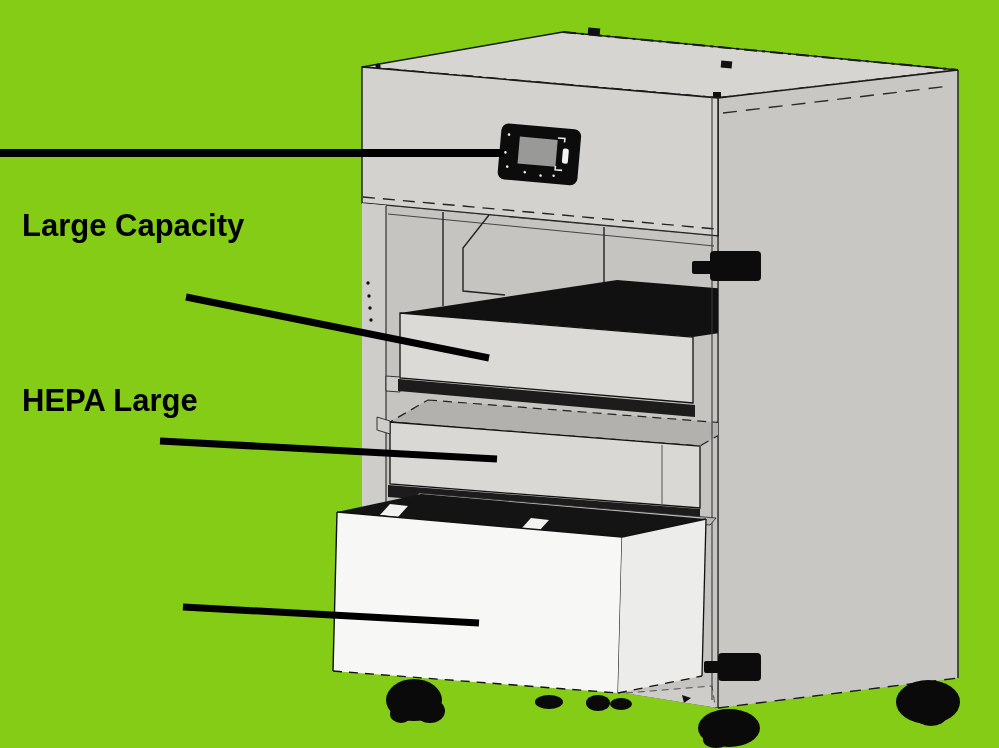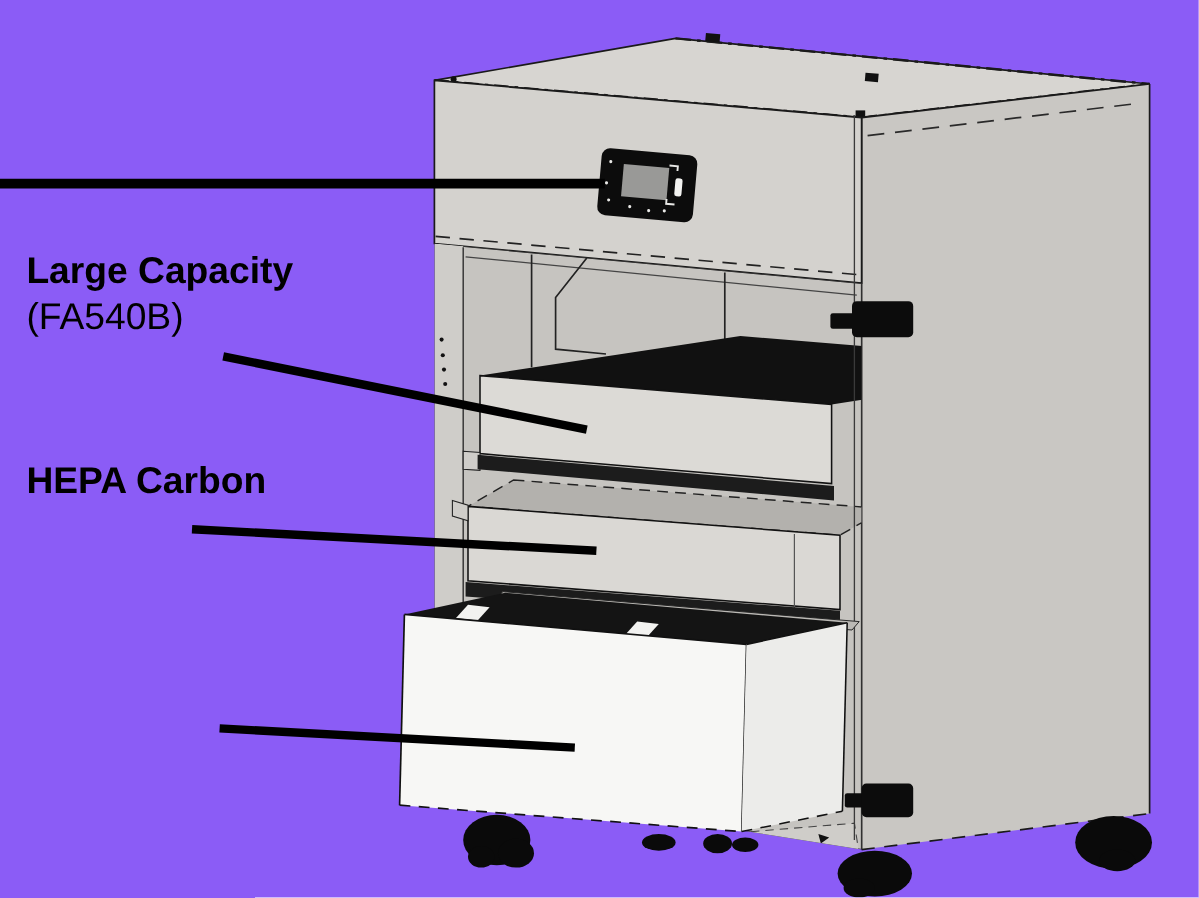--- a/index.html
+++ b/index.html
@@ -1,16 +1,16 @@
 <!DOCTYPE html>
 <html><head>
 <meta charset="utf-8">
 <style>
   html,body{margin:0;padding:0;background:#ffffff;}
-  #stage{position:relative;width:999px;height:748px;background:#8b5cf6;overflow:hidden;
+  #stage{position:relative;width:999px;height:748px;background:#84cc16;overflow:hidden;
          font-family:"Liberation Sans",sans-serif;}
   #drawing{position:absolute;left:0;top:0;}
   .callout{position:absolute;left:22px;color:#000;}
   .cname{font-weight:700;font-size:31px;line-height:38px;white-space:nowrap;}
   .ccode{font-weight:400;font-size:31px;line-height:38px;white-space:nowrap;}
 </style>
 </head>
 <body>
 
 <div id="stage">
@@ -137,21 +137,20 @@
     <g stroke="#000000">
       <line x1="0" y1="153" x2="504" y2="153" stroke-width="8"></line>
       <line x1="186" y1="297" x2="489" y2="358" stroke-width="7"></line>
       <line x1="160" y1="441" x2="497" y2="459" stroke-width="7"></line>
       <line x1="183" y1="607" x2="479" y2="623" stroke-width="7"></line>
     </g>
   </svg>
 
   <div class="callout" style="top:207px">
     <div class="cname">Large Capacity</div>
-    <div class="ccode">(FA540B)</div>
   </div>
 
   <div class="callout" style="top:382px">
-    <div class="cname">HEPA Carbon</div>
+    <div class="cname">HEPA Large</div>
   </div>
 
 
 </div>
 
 </body></html>

